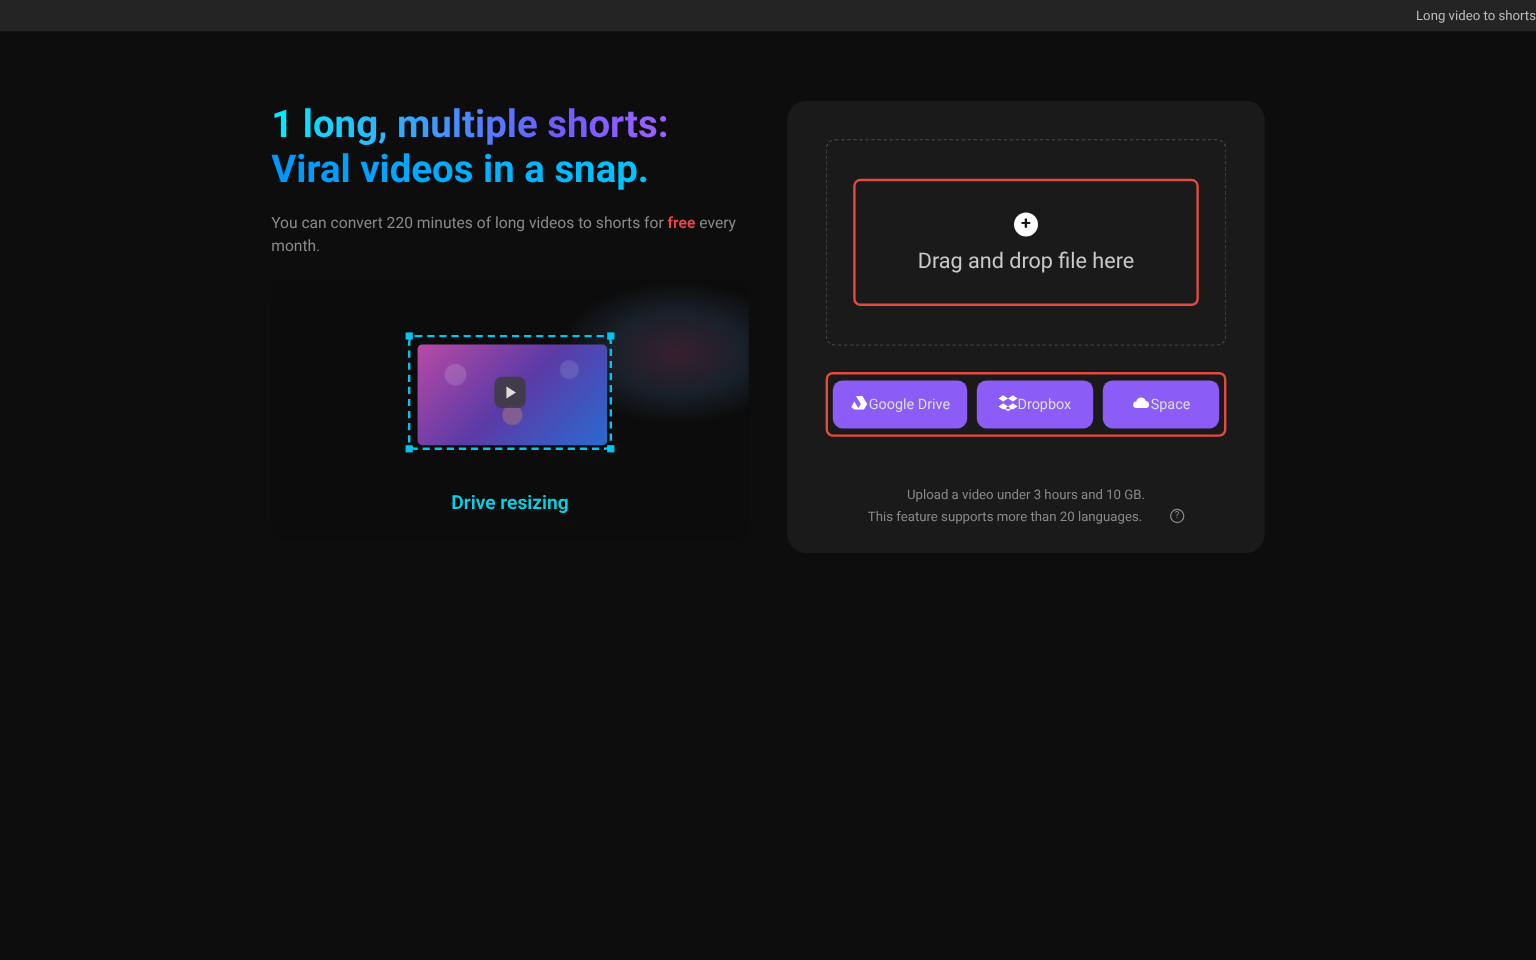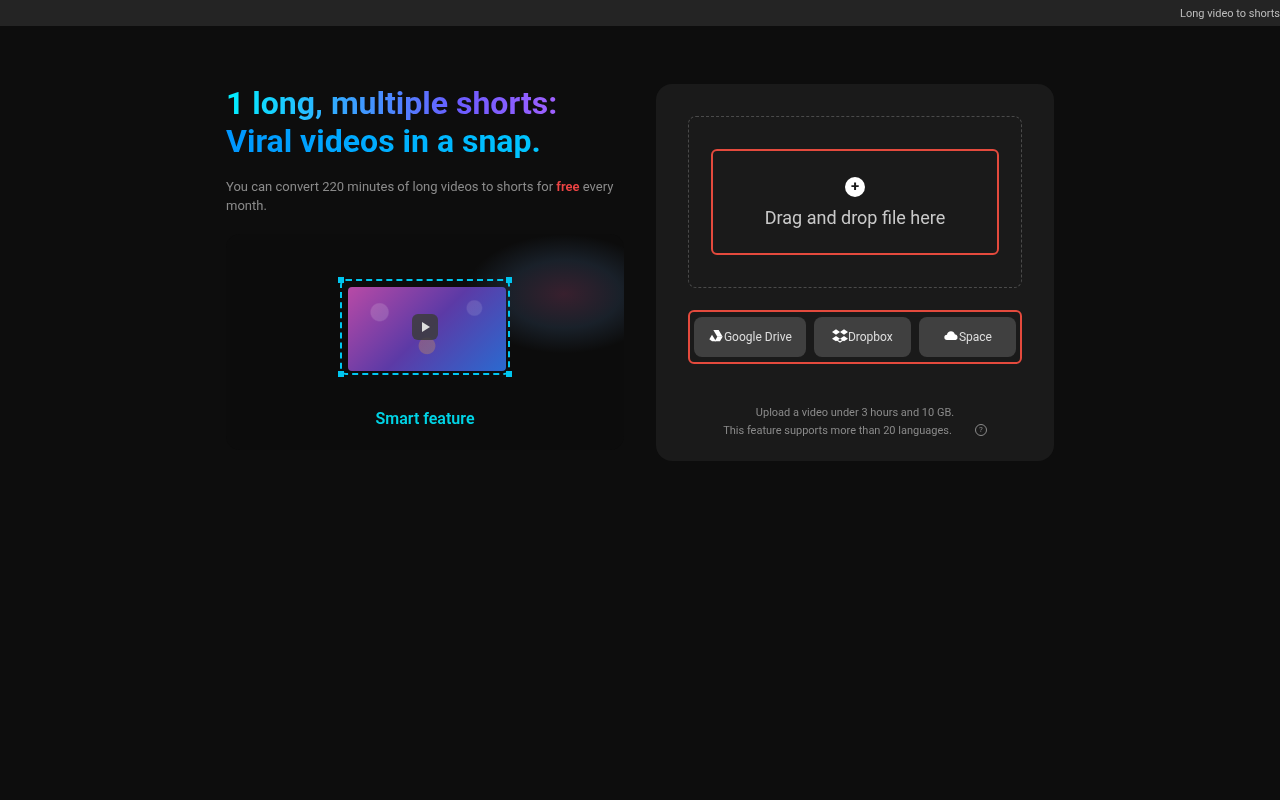--- a/index.html
+++ b/index.html
@@ -176,21 +176,21 @@
     border-radius: 6px;
     padding: 5px 4px;
     margin-bottom: 28px;
   }
   .provider-row {
     display: flex;
     gap: 8px;
   }
   .provider-btn {
     flex: 1;
-    background: #404040;
+    background: #8b5cf6;
     border-radius: 8px;
     height: 40px;
     display: flex;
     align-items: center;
     justify-content: center;
     gap: 0;
     font-size: 12px;
     color: #ddd;
     cursor: pointer;
   }
@@ -232,21 +232,21 @@
       <div class="preview-card">
         <div class="glow"></div>
         <div class="thumb-wrap">
           <div class="thumb"></div>
           <div class="playbtn"></div>
           <div class="handle tl"></div>
           <div class="handle tr"></div>
           <div class="handle bl"></div>
           <div class="handle br"></div>
         </div>
-        <div class="preview-label">Smart feature</div>
+        <div class="preview-label">Drive resizing</div>
       </div>
     </div>
 
     <div class="right-col">
       <div class="dropzone-outer">
         <div class="dropzone-inner">
           <div class="plus-circle">+</div>
           <div class="drop-label">Drag and drop file here</div>
         </div>
       </div>

